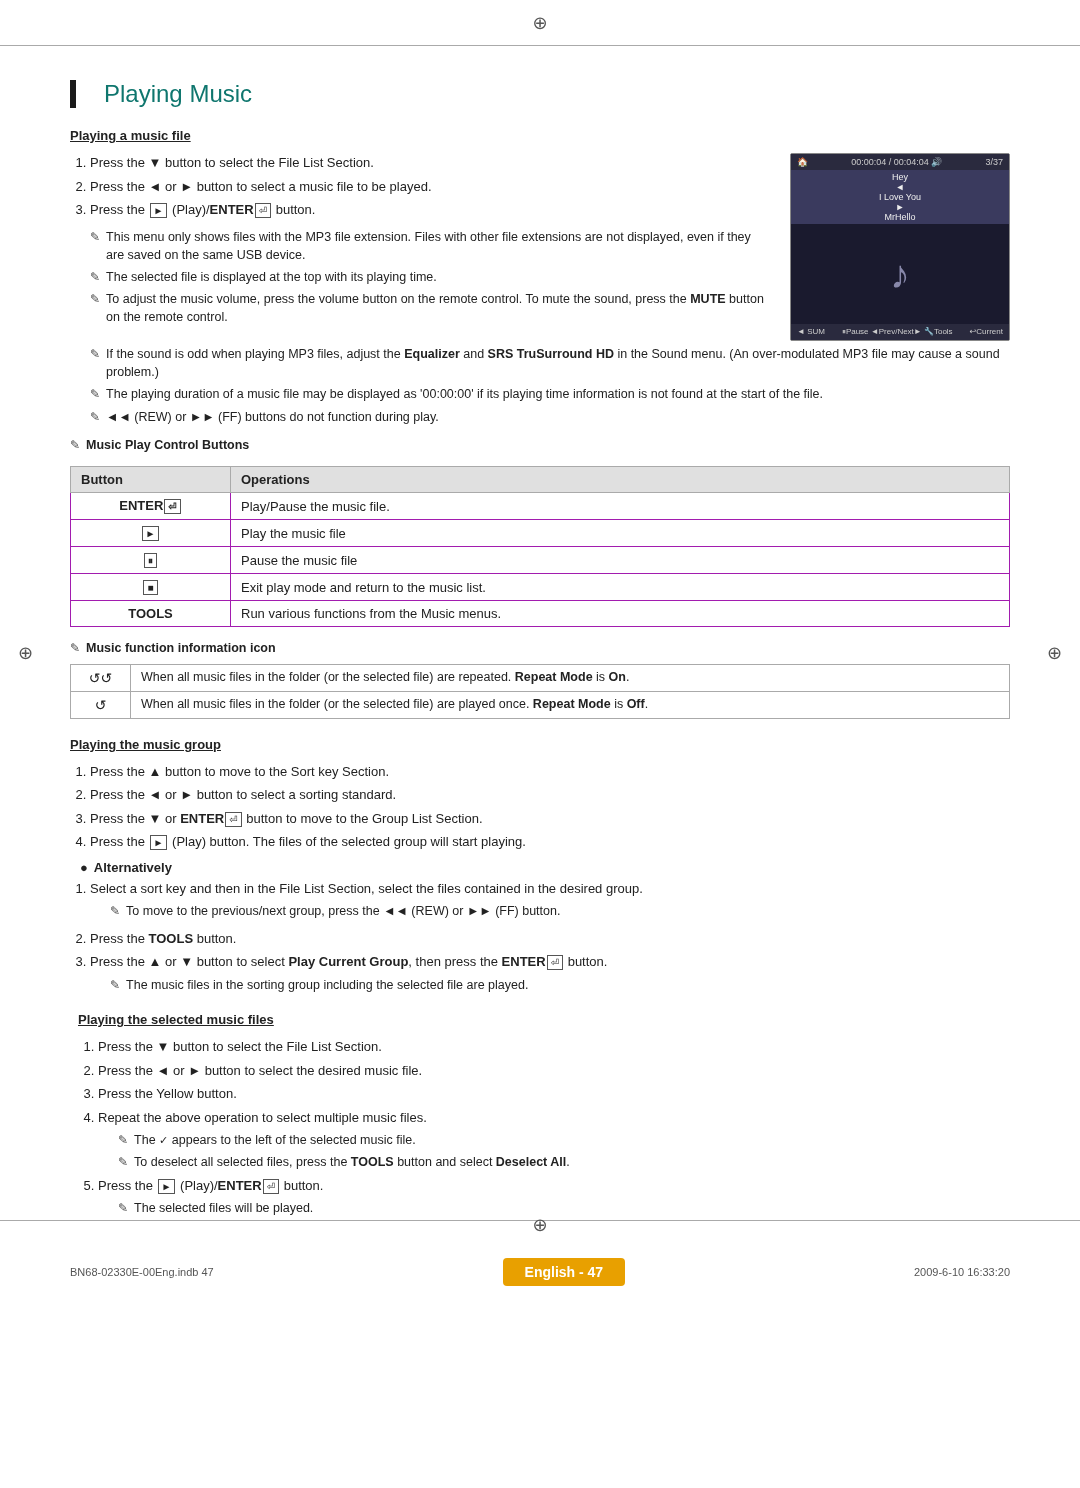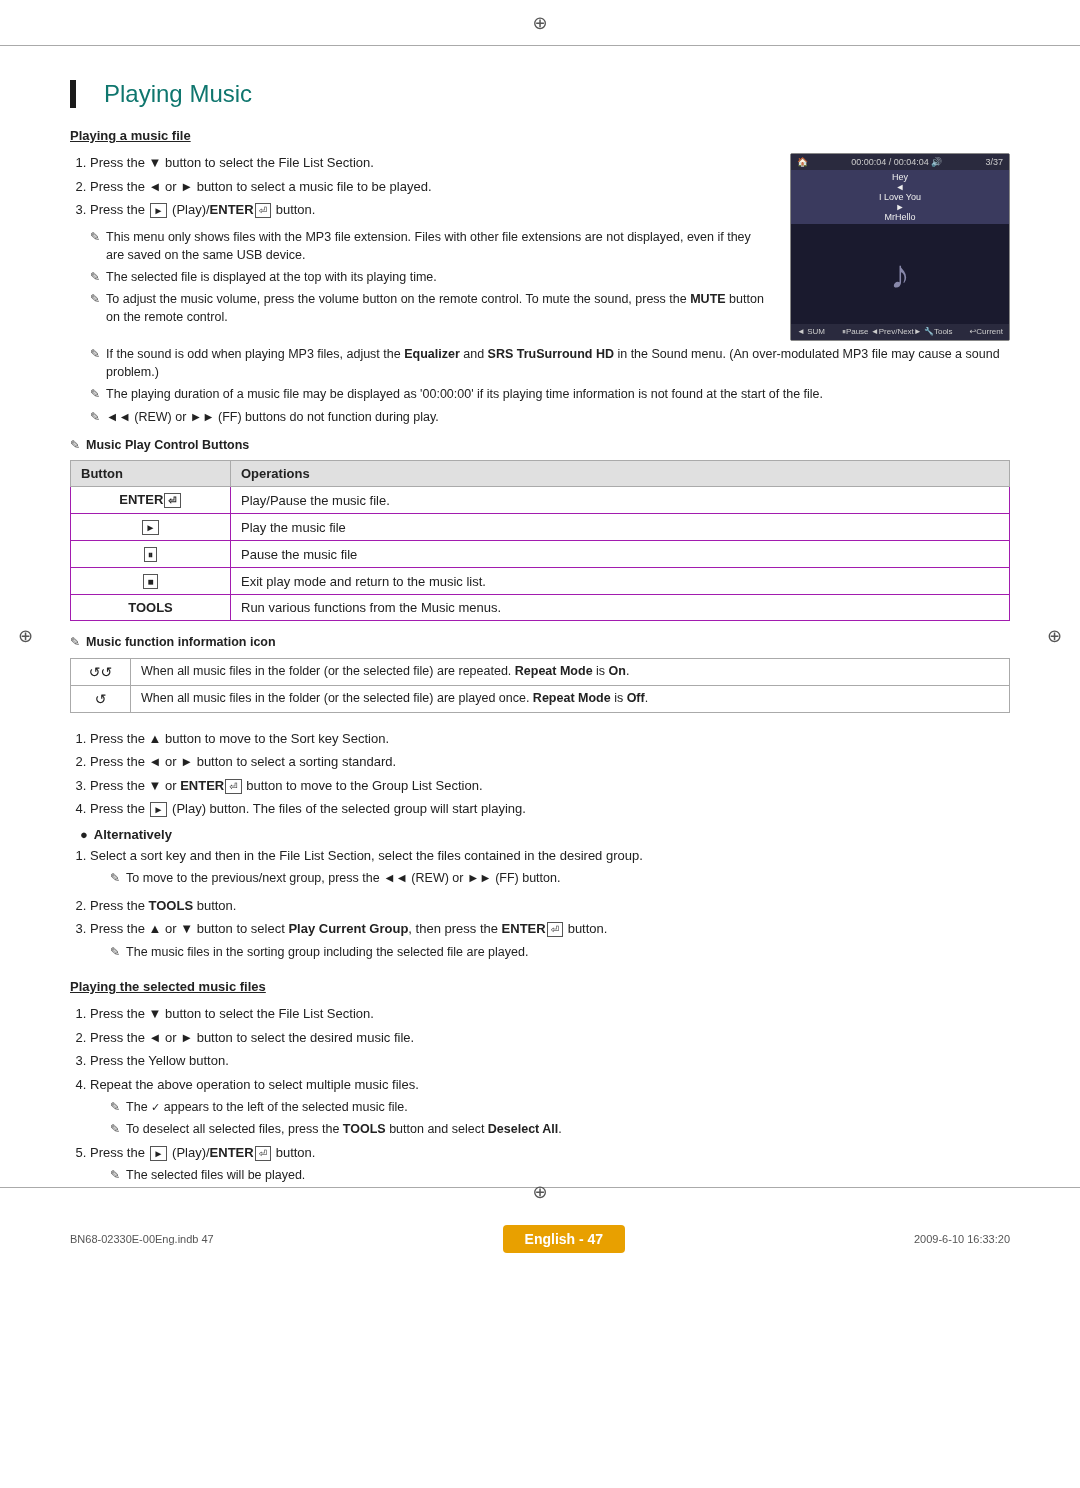--- a/index.html
+++ b/index.html
@@ -80,21 +80,21 @@
     }
     
     .bold { font-weight: bold; }
     
     .table-section {
       margin: 10px 0;
     }
     table.control-table {
       width: 100%;
       border-collapse: collapse;
-      margin-top: 6px;
+      margin-top: 12px;
       font-size: 13px;
       padding-left: 31px;
     }
     table.control-table th {
       background: #e0e0e0;
       border: 1px solid #aaa;
       padding: 5px 10px;
       text-align: left;
       font-weight: bold;
     }
@@ -359,20 +359,21 @@
         </tr>
         <tr>
           <td class="icon-col" style="font-size:14px;">↺</td>
           <td>When all music files in the folder (or the selected file) are played once. <span class="bold">Repeat Mode</span> is <span class="bold">Off</span>.</td>
         </tr>
       </tbody>
     </table>
   </div>
 
   <div style="margin-top:16px;">
+    <div class="subsection-title">Playing the music group</div>
     <ol class="main-list">
       <li>Press the ▲ button to move to the Sort key Section.</li>
       <li>Press the ◄ or ► button to select a sorting standard.</li>
       <li>Press the ▼ or <span class="bold">ENTER</span><span class="enter-sym">⏎</span> button to move to the Group List Section.</li>
       <li>Press the <span class="btn-sym">►</span> (Play) button. The files of the selected group will start playing.</li>
     </ol>
 
     <div class="bullet-section">
       <div style="display:flex; align-items:center; gap:6px; margin-bottom:4px; margin-left:10px;">
         <span>●</span>
@@ -392,21 +393,21 @@
         <li>Press the ▲ or ▼ button to select <span class="bold">Play Current Group</span>, then press the <span class="bold">ENTER</span><span class="enter-sym">⏎</span> button.
           <div class="note-block">
             <span class="note-icon">✎</span>
             <span class="note-text">The music files in the sorting group including the selected file are played.</span>
           </div>
         </li>
       </ol>
     </div>
   </div>
 
-  <div style="margin-top:14px;">
+  <div style="margin-top:14px;margin-left:8px;">
     <div class="subsection-title">Playing the selected music files</div>
     <ol class="main-list">
       <li>Press the ▼ button to select the File List Section.</li>
       <li>Press the ◄ or ► button to select the desired music file.</li>
       <li>Press the Yellow button.</li>
       <li>Repeat the above operation to select multiple music files.
         <div class="note-block">
           <span class="note-icon">✎</span>
           <span class="note-text">The <span class="checkmark">✓</span> appears to the left of the selected music file.</span>
         </div>

